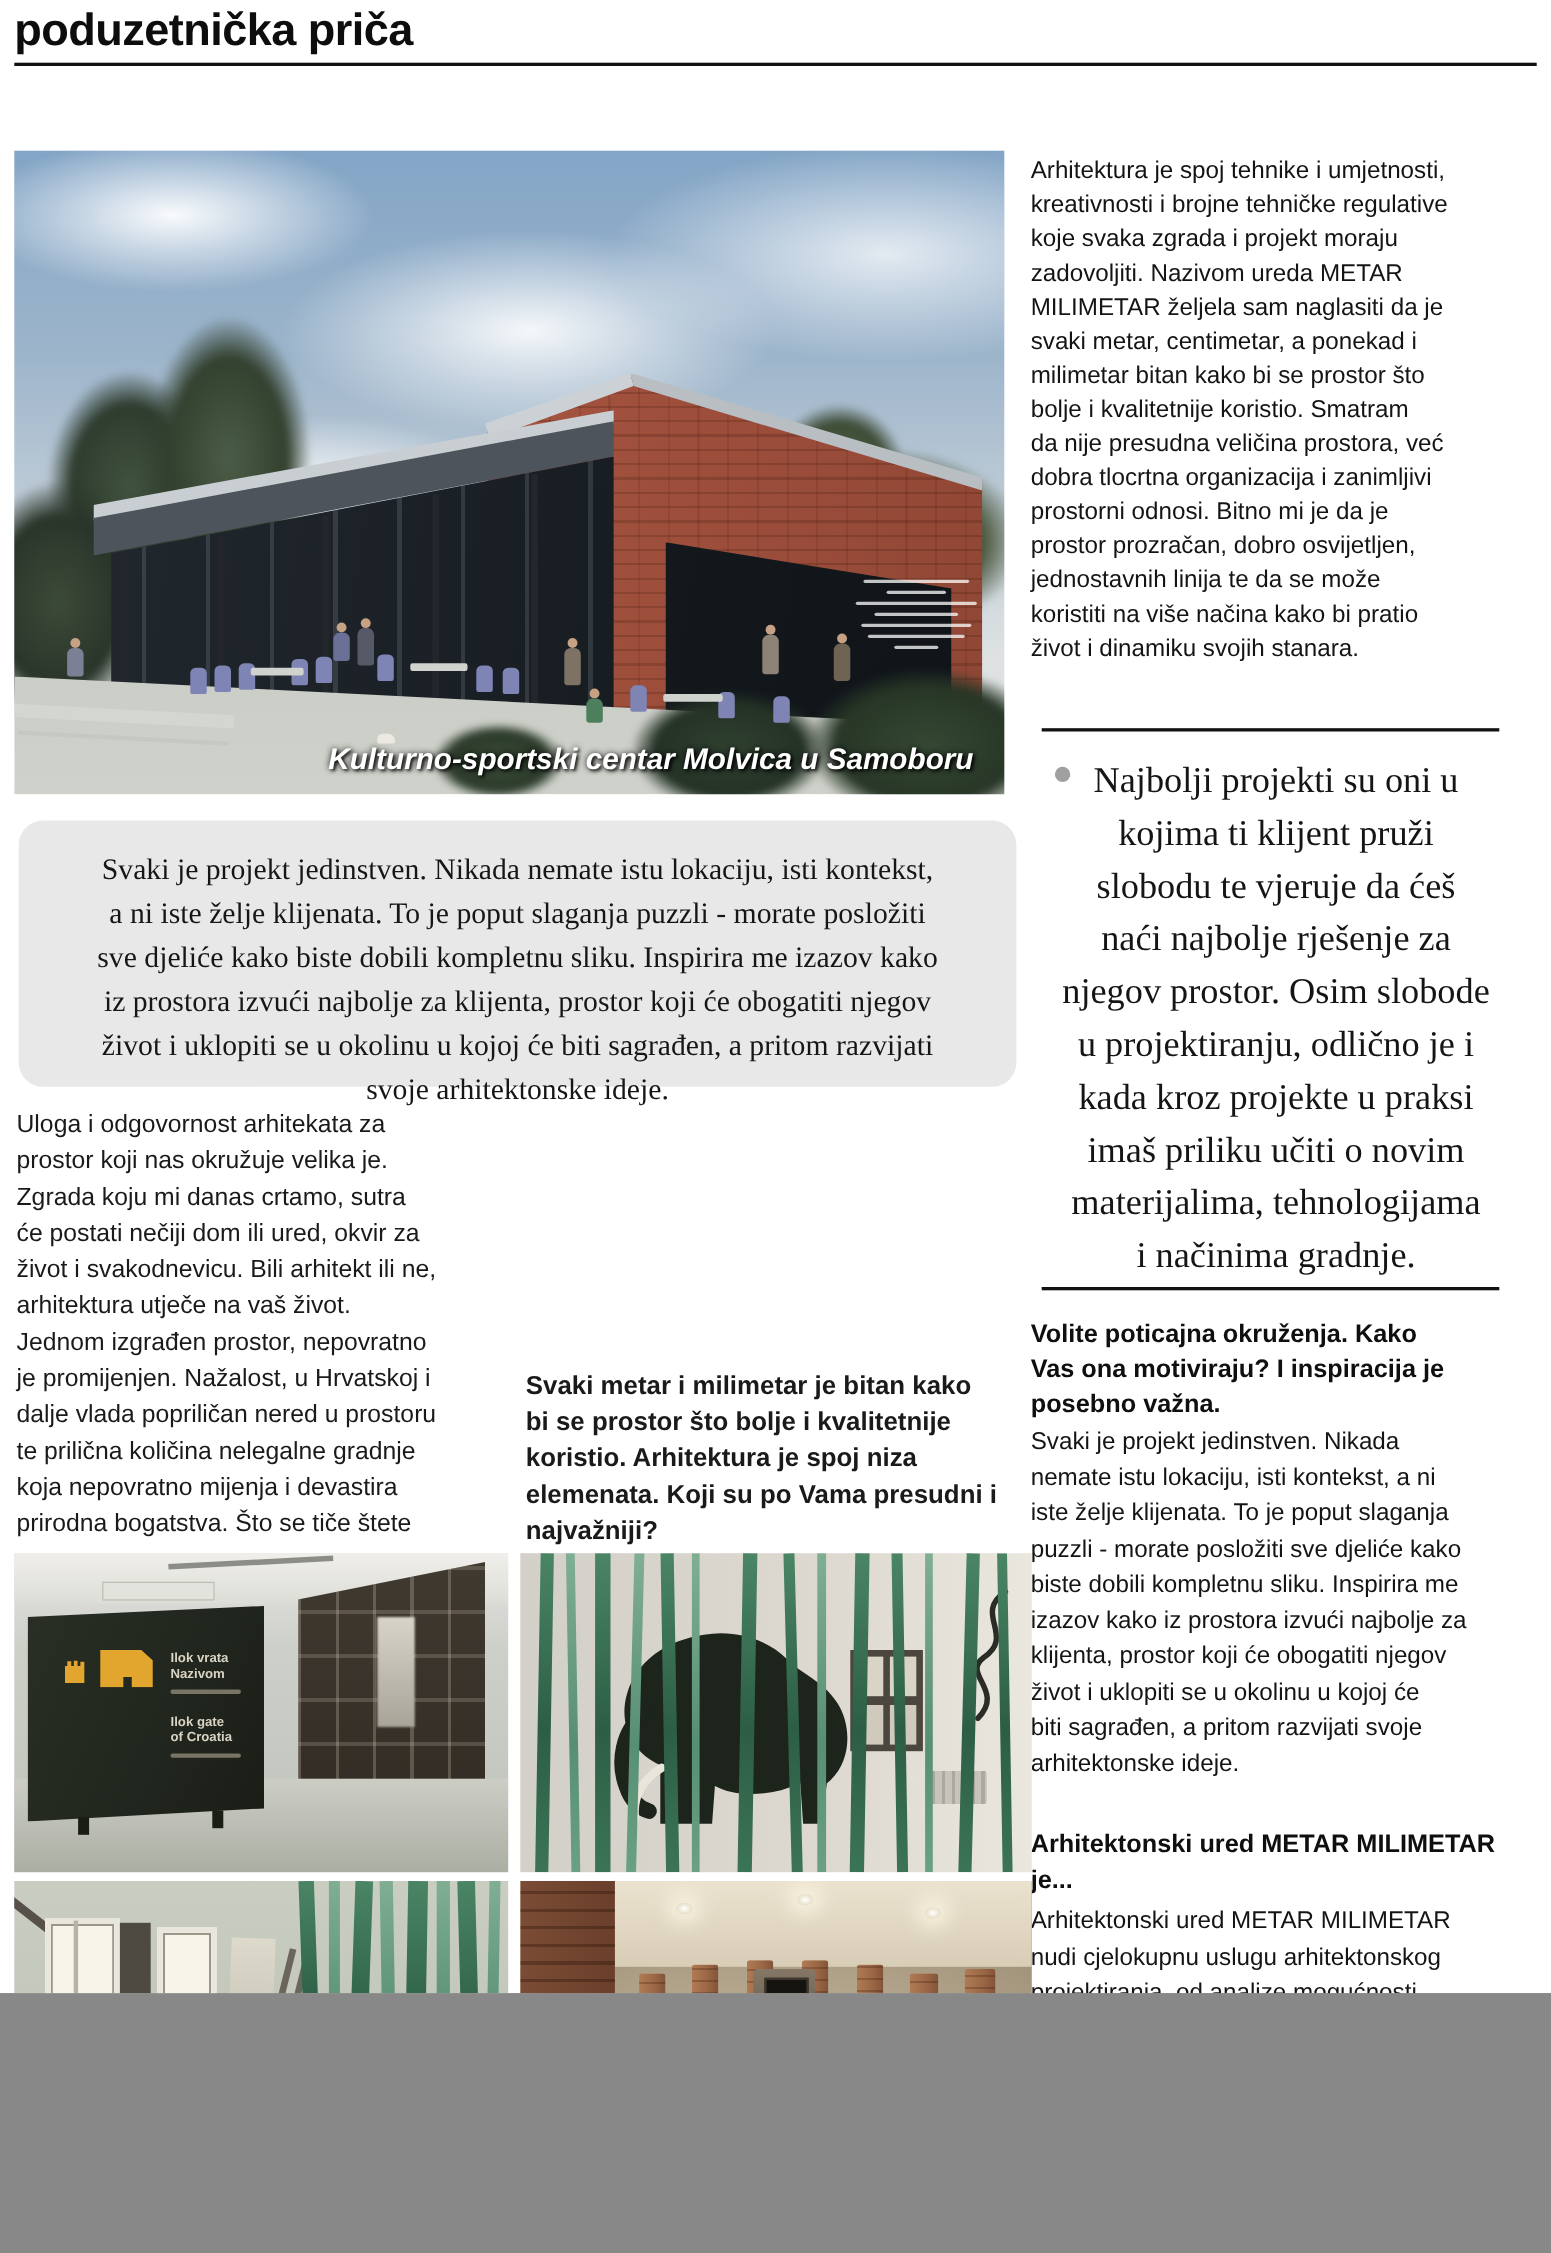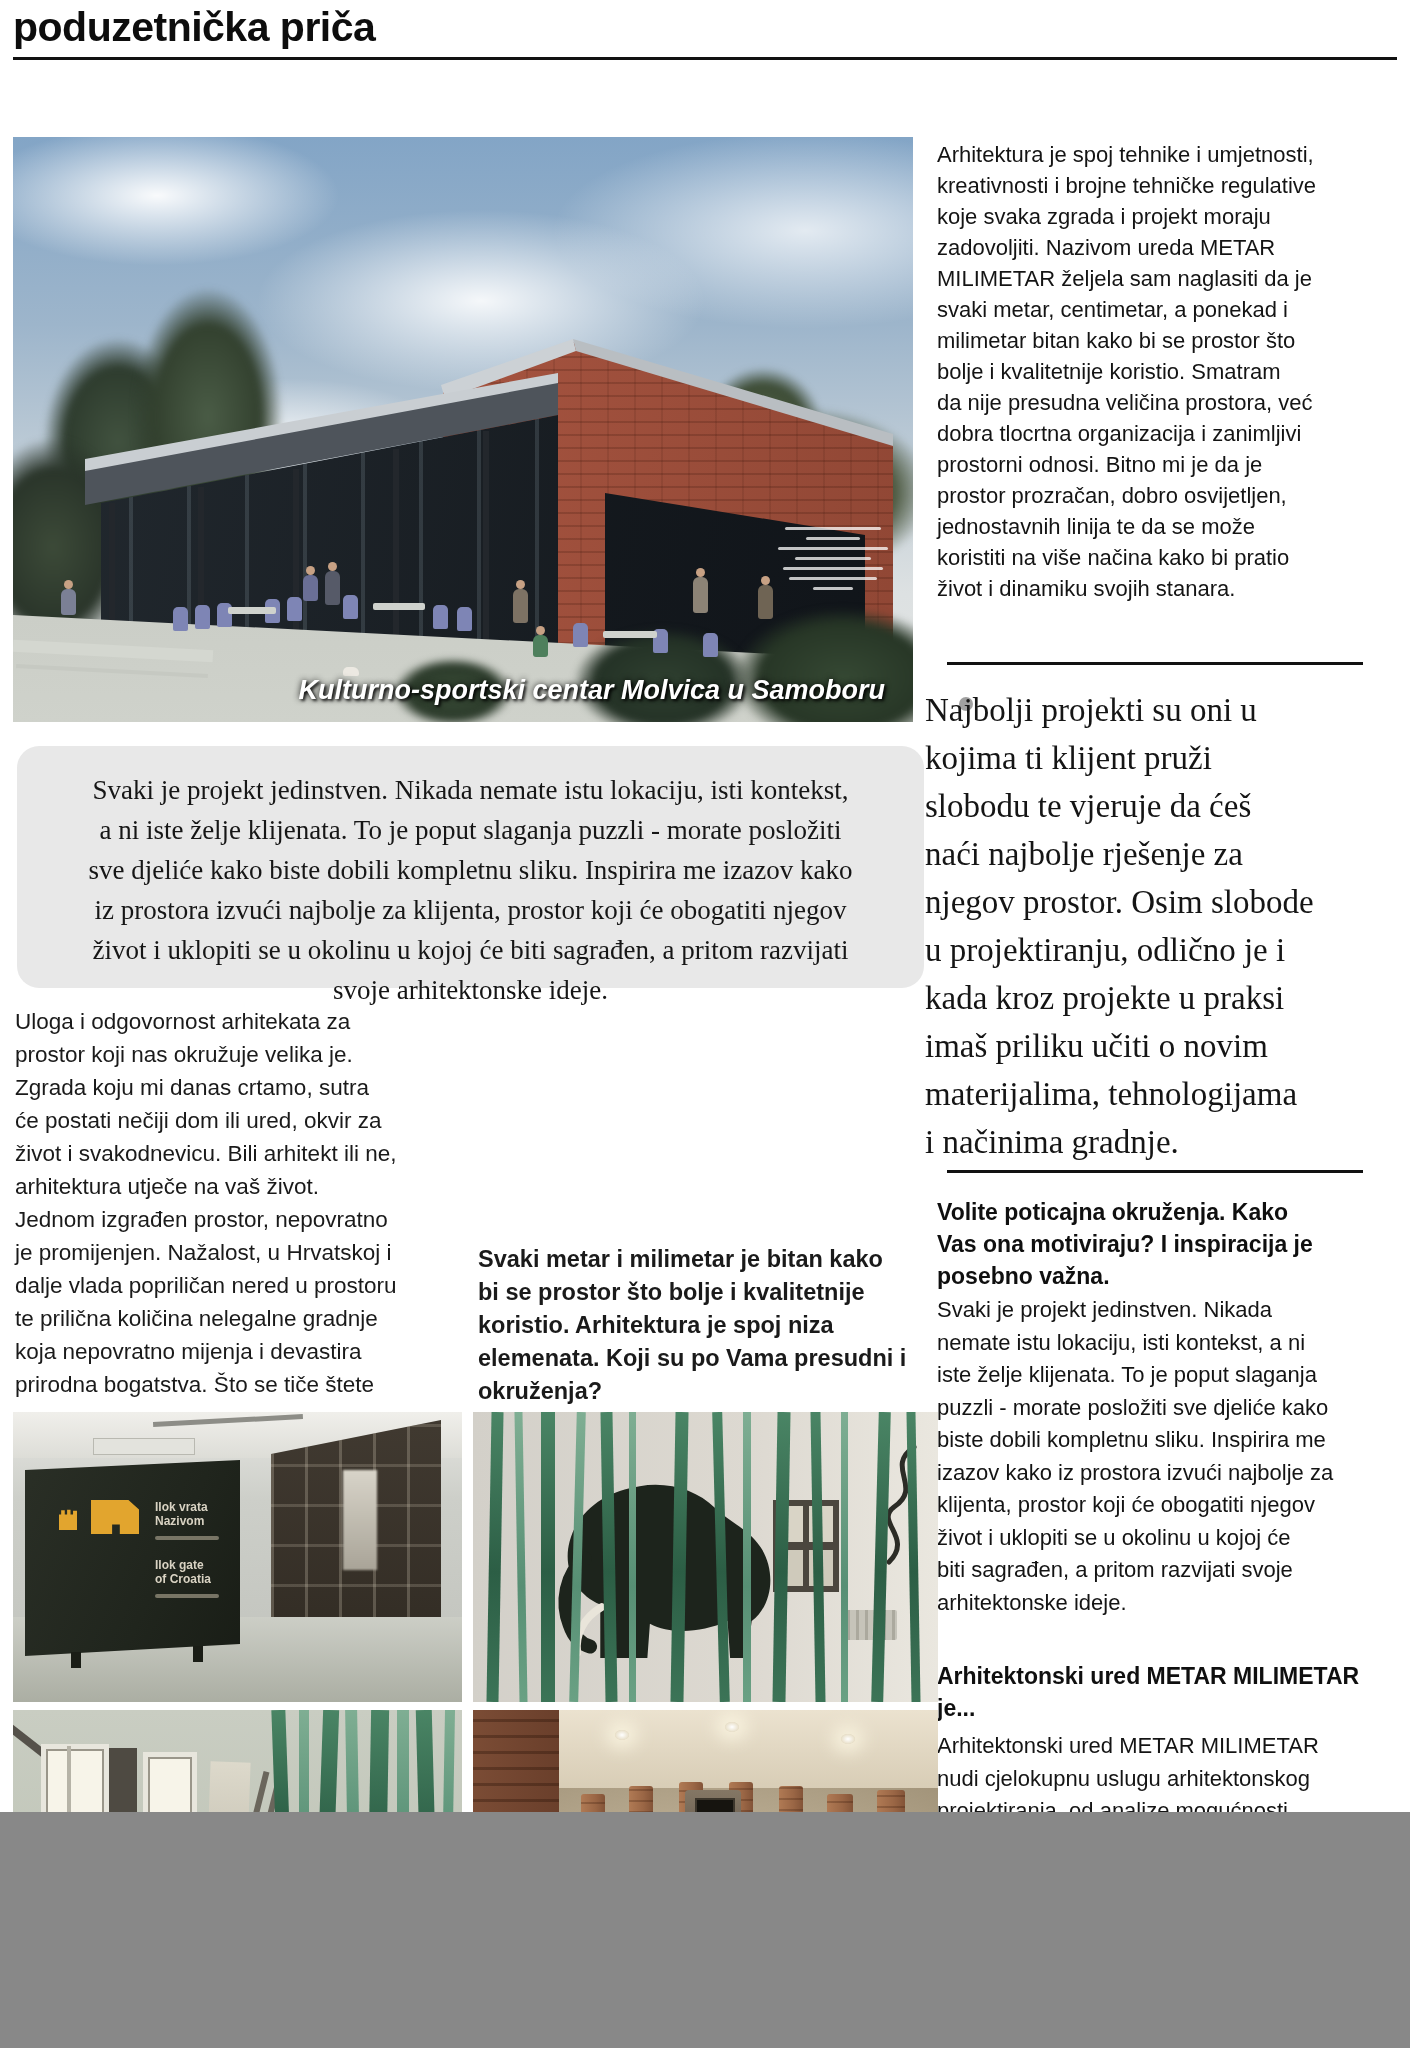--- a/index.html
+++ b/index.html
@@ -28,21 +28,21 @@
   .wall-lines{display:flex;flex-direction:column;align-items:center;gap:7px;}
   .wall-lines i{display:block;height:3px;background:rgba(255,255,255,.75);border-radius:2px;}
   .chair{position:absolute;width:15px;height:24px;background:#7e85b5;border-radius:5px 5px 2px 2px;box-shadow:0 24px 0 -21px #3c3f55;}
   .person .head{position:absolute;left:3px;top:-9px;width:9px;height:9px;border-radius:50%;background:#c7a184;}
   .person .body{position:absolute;width:15px;height:26px;border-radius:6px 6px 3px 3px;}
   .table{position:absolute;height:7px;background:#cfd2cd;border-radius:2px;box-shadow:0 18px 0 -15px #55584f;}
   
   .intro{left:937px;top:139px;width:452px;font-size:22px;line-height:31px;color:#141414;}
   
   .pq-rule{height:3px;background:#111;}
-  .pull-quote{left:925px;top:686px;width:470px;text-align:left;font-family:"Liberation Serif",serif;
+  .pull-quote{left:925px;top:686px;width:470px;text-align:center;font-family:"Liberation Serif",serif;
       font-size:33px;line-height:48px;color:#151515;}
   .pq-bullet{left:959px;top:697px;width:14px;height:14px;border-radius:50%;background:#a0a0a0;}
   
   .qa-head{font-weight:bold;font-size:23px;line-height:32px;color:#0f0f0f;}
   .qa-body{font-size:22px;line-height:32.5px;color:#141414;}
   
   .quote-box{left:17px;top:746px;width:907px;height:242px;background:var(--quote-box-bg,#e8e8e8);border-radius:22px;}
   .quote-box-text{left:0;top:24px;width:100%;text-align:center;font-family:"Liberation Serif",serif;
       font-size:27px;line-height:40px;color:#161616;}
   
@@ -217,21 +217,21 @@
 Jednom izgrađen prostor, nepovratno
 je promijenjen. Nažalost, u Hrvatskoj i
 dalje vlada popriličan nered u prostoru
 te prilična količina nelegalne gradnje
 koja nepovratno mijenja i devastira
 prirodna bogatstva. Što se tiče štete</div>
   <div class="abs colM-q pre">Svaki metar i milimetar je bitan kako
 bi se prostor što bolje i kvalitetnije
 koristio. Arhitektura je spoj niza
 elemenata. Koji su po Vama presudni i
-okruženja?</div>
+najvažniji?</div>
 
   <div class="abs qa-head pre" style="left:937px;top:1196px;width:452px;">Volite poticajna okruženja. Kako
 Vas ona motiviraju? I inspiracija je
 posebno važna.</div>
   <div class="abs qa-body pre" style="left:937px;top:1294px;width:452px;">Svaki je projekt jedinstven. Nikada
 nemate istu lokaciju, isti kontekst, a ni
 iste želje klijenata. To je poput slaganja
 puzzli - morate posložiti sve djeliće kako
 biste dobili kompletnu sliku. Inspirira me
 izazov kako iz prostora izvući najbolje za

